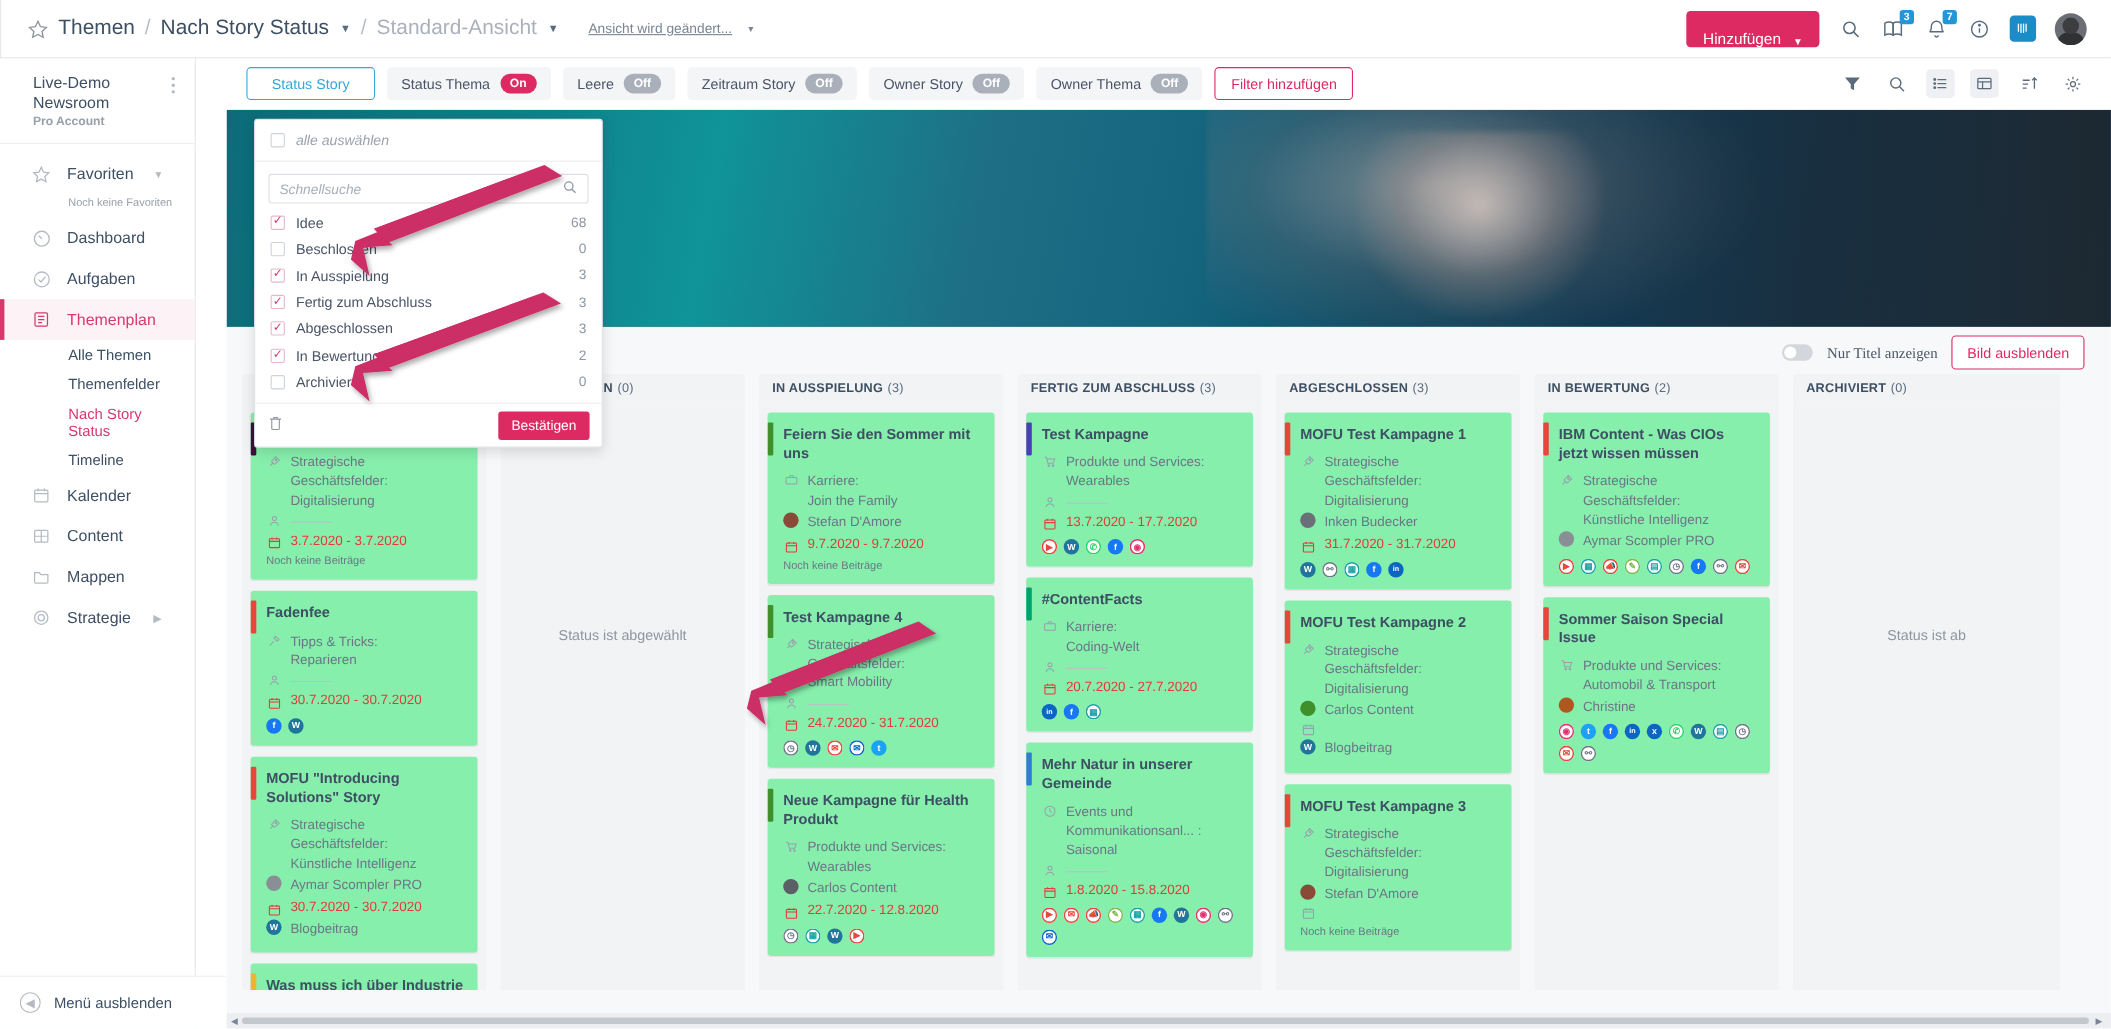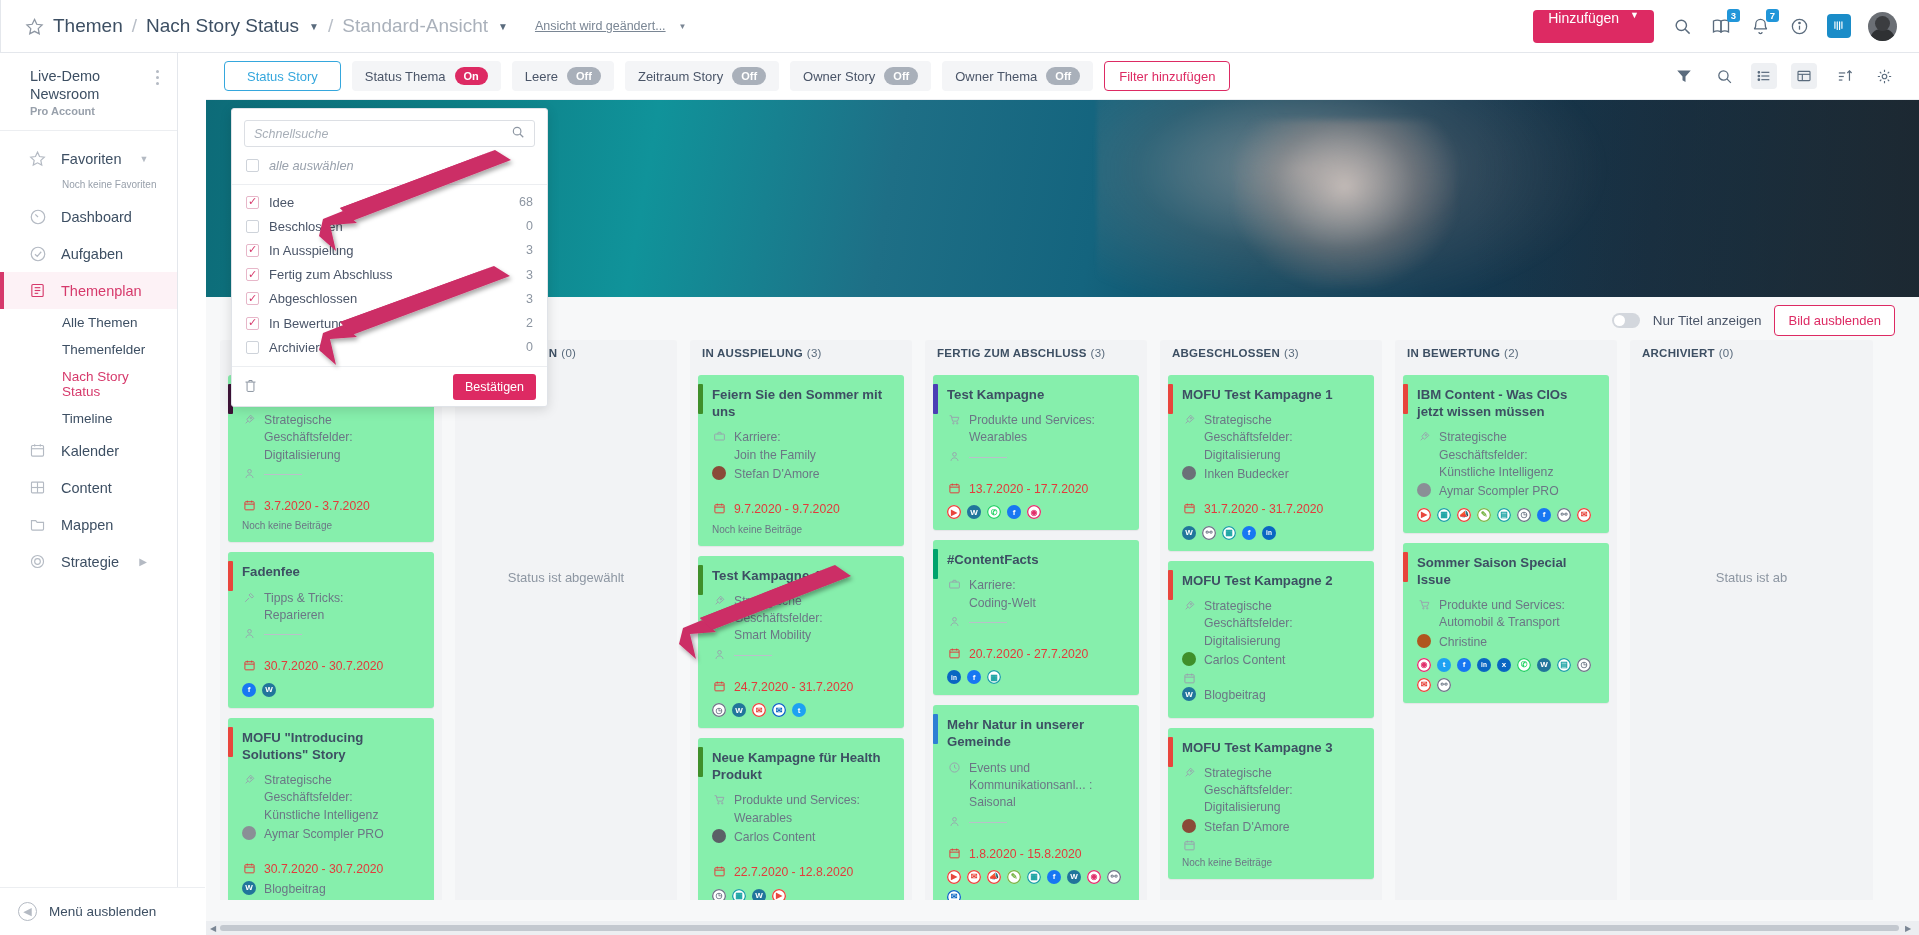--- a/index.html
+++ b/index.html
@@ -19,21 +19,21 @@
   .logo-word { font-size:23px; color:#d6d9de; letter-spacing:-0.3px; margin-left:7px; font-weight:400; }
   #crumbs { display:flex; align-items:center; gap:9px; padding-left:24px; height:53px; border-left:1px solid #e4e7ec; }
   .star-ic { width:19px; height:19px; }
   .crumb { font-size:19px; color:#3d4f63; font-weight:400; }
   .crumb.sep { color:#b8bec7; font-size:19px; }
   .crumb.muted { color:#aab1bb; }
   .crumb-dd { font-size:10px; color:#5a6b7d; margin-left:1px; }
   .view-changed { font-size:12.5px; color:#7a8694; text-decoration:underline; margin-left:18px; }
   .view-changed-car { font-size:8px; color:#7a8694; margin-left:4px; }
   #top-right { margin-left:auto; display:flex; align-items:center; gap:17px; padding-right:22px; }
-  #addbtn { background:#e0245e; background:#dd2a63; color:#fff; border-radius:4px; height:33px; padding:0 15px; display:flex; align-items:flex-start; gap:11px; font-size:14px; cursor:pointer; }
+  #addbtn { background:#e0245e; background:#dd2a63; color:#fff; border-radius:4px; height:33px; padding:0 15px; display:flex; align-items:flex-end; gap:11px; font-size:14px; cursor:pointer; }
   #addbtn .car { font-size:9px; }
   .hicon { width:22px; height:22px; position:relative; color:#5a6b7d; display:flex; align-items:center; justify-content:center; }
   .badge { position:absolute; top:-6px; right:-8px; background:#2196d9; color:#fff; font-size:9.5px; border-radius:3px; padding:1px 4px; font-weight:700; line-height:1.2; }
   .avatar { width:29px; height:29px; border-radius:50%; background:#6b6f75; overflow:hidden; position:relative; }
   .avatar::after{content:"";position:absolute;left:7px;top:4px;width:15px;height:15px;border-radius:50%;background:#3b3d40;}
   .avatar::before{content:"";position:absolute;left:2px;top:17px;width:25px;height:16px;border-radius:11px 11px 0 0;background:#2f3133;}
   .intercom { width:24px; height:24px; background:#1a8cc8; border-radius:4px; display:flex; align-items:center; justify-content:center; }
 
   
   #sidebar { position:absolute; left:0; top:53px; width:178px; height:882px; background:#fff; border-right:1px solid #e4e7ec; z-index:30; }
@@ -72,37 +72,37 @@
   #main { position:absolute; left:206px; top:100px; width:1713px; height:835px; background:#f7f8f9; overflow:hidden; }
   #hero { position:absolute; left:0; top:0; width:1713px; height:197px; overflow:hidden; background:#0c5f73; }
   #hero .g1 { position:absolute; inset:0; background:linear-gradient(100deg,#0d6b78 0%,#0e7e86 14%,#10939a 26%,#1e6f86 40%,#14647e 52%,#0f4a63 62%,#123a52 72%,#1c3347 84%,#2a3642 100%); }
   #hero .fig { position:absolute; left:52%; top:-6%; width:30%; height:118%; background:radial-gradient(ellipse at 40% 35%, rgba(210,190,185,0.55) 0%, rgba(140,125,125,0.25) 38%, rgba(20,45,60,0.0) 70%); filter:blur(2px); }
   #hero .fig2 { position:absolute; left:60%; top:10%; width:13%; height:85%; background:radial-gradient(ellipse at 50% 40%, rgba(235,215,205,0.7) 0%, rgba(190,160,150,0.3) 45%, rgba(20,45,60,0) 75%); filter:blur(3px); }
   #hero .dk { position:absolute; right:0; top:0; width:26%; height:100%; background:linear-gradient(90deg, rgba(18,48,62,0) 0%, rgba(20,40,52,0.55) 60%, rgba(26,38,47,0.85) 100%); }
 
   #boardtools { position:absolute; right:24px; top:205px; display:flex; align-items:center; gap:13px; z-index:6; }
   .toggle { width:28px; height:15px; border-radius:8px; background:#d3d7dd; position:relative; cursor:pointer; }
   .toggle::after{content:"";position:absolute;left:2px;top:2px;width:11px;height:11px;border-radius:50%;background:#fff;}
-  #boardtools .lbl { font-size:13.5px; color:#4a5568; }
+  #boardtools .lbl { font-size:13.5px; color:#4a5568;font-family:Liberation Serif, serif; }
   #hidepic { border:1px solid #dd2a63; color:#dd2a63; background:#fff; border-radius:4px; font-size:13px; padding:7px 13px; cursor:pointer; }
 
   #board { position:absolute; left:0; top:240px; width:1713px; height:560px; display:flex; gap:13px; padding:0 14px; }
   .col { width:222px; flex:0 0 222px; display:flex; flex-direction:column; }
   .col.wide { width:243px; flex:0 0 243px; }
   .col-head { background:#f2f3f5; border-radius:3px 3px 0 0; height:26px; display:flex; align-items:center; padding-left:12px; font-size:11.5px; font-weight:700; color:#3d4f63; letter-spacing:0.25px; }
   .col-head .cnt { font-weight:400; color:#5a6b7d; margin-left:4px; }
   .col-body { background:#f2f3f5; flex:1; padding:9px 8px 8px 8px; overflow:hidden; }
   .col-empty { font-size:13px; color:#8d96a2; text-align:center; padding-top:195px; }
 
   .card { background:#86efac; border-radius:3px; margin-bottom:10px; padding:11px 12px 11px 14px; position:relative; box-shadow:0 1px 1px rgba(0,0,0,0.06); cursor:pointer; }
   .card .bar { position:absolute; left:0; top:9px; width:5px; height:30px; border-radius:1px; }
   .card .ttl { font-size:13.2px; color:#3d4f63; font-weight:700; line-height:1.3; margin-bottom:9px; }
   .row { display:flex; align-items:flex-start; gap:8px; font-size:12.2px; color:#6b7685; line-height:1.42; margin-bottom:2px; }
   .row .ic { width:14px; flex:0 0 14px; color:#97a0ac; display:flex; align-items:center; justify-content:center; padding-top:1px; }
-  .row.date { color:#e23b3b; margin-top:18px; }
+  .row.date { color:#e23b3b; margin-top:3px;align-items:flex-end; }
   .row.date .ic { color:#e23b3b; }
   .row .dash { display:inline-block; width:38px; height:1px; background:#b9c0c9; margin-top:8px; }
   .card .nobeit { font-size:10px; color:#6b7685; margin-top:5px; }
   .uav { width:14px; height:14px; border-radius:50%; flex:0 0 14px; position:relative; overflow:hidden; }
   .sicons { display:flex; gap:6px; flex-wrap:wrap; margin-top:7px; align-items:center; }
   .sic { width:14px; height:14px; border-radius:50%; flex:0 0 14px; display:flex; align-items:center; justify-content:center; font-size:8px; color:#fff; font-weight:700; }
 
   
   #dropdown { position:absolute; left:231px; top:108px; width:317px; background:#fff; border:1px solid #e0e3e8; border-radius:3px; box-shadow:0 3px 12px rgba(0,0,0,0.13); z-index:60; }
   #dd-search { margin:11px 12px 0 12px; height:27px; border:1px solid #dcdfe4; border-radius:3px; display:flex; align-items:center; padding:0 9px; }
@@ -973,32 +973,32 @@
           <span class="cnt">(0)</span>
         </div>
         <div class="col-body">
           <div class="col-empty">Status ist ab</div>
         </div>
       </div>
     </div>
 </div>
 
 <div id="dropdown">
+  <div id="dd-all">
+    <span class="cb empty"></span>
+    <span>alle auswählen</span>
+  </div>
   <div id="dd-search">
     <input placeholder="Schnellsuche" style="">
     <span>
       <svg width="14" height="14" viewBox="0 0 24 24" fill="none" stroke="#8d96a2" stroke-width="2">
           <circle cx="10.5" cy="10.5" r="6.5"></circle>
           <line x1="15.4" y1="15.4" x2="21" y2="21"></line>
         </svg>
     </span>
-  </div>
-  <div id="dd-all">
-    <span class="cb empty"></span>
-    <span>alle auswählen</span>
   </div>
   <div id="dd-list">
       <div class="dd-row">
         <span class="cb">
           <span class="tick">✓</span>
         </span>
         <span>Idee</span>
         <span class="cnt">68</span>
       </div>
       <div class="dd-row">

